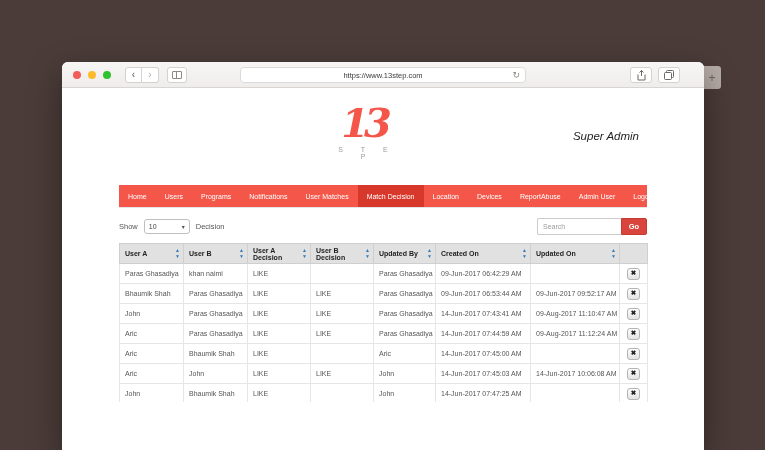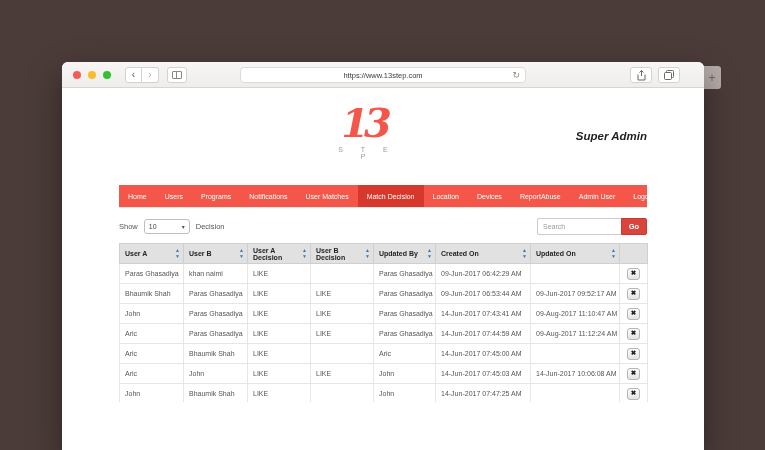--- a/index.html
+++ b/index.html
@@ -55,21 +55,21 @@
   .page { height:314px; background:#fff; overflow:hidden; }
   .container { width:528px; margin:0 auto; }
 
   .site-header { position:relative; height:97px; }
   .logo { position:absolute; left:210px; top:14px; width:70px; text-align:center; }
   .logo-mark {
     font-family:"DejaVu Serif", serif; font-style:italic; font-weight:bold;
     font-size:40px; line-height:42px; color:#f4574a; letter-spacing:-5px;
   }
   .logo-sub { font-size:7px; letter-spacing:8px; color:#9a9a9a; margin-top:2px; padding-left:6px; }
-  .role { position:absolute; right:0; top:42px; font-size:11.5px; font-weight:bold; font-style:italic; color:#1f1f1f; }
+  .role { position:absolute; right:8px; top:42px; font-size:11.5px; font-weight:normal; font-style:italic; color:#1f1f1f; }
 
   .navbar {
     height:22px; background:#f4574a; display:flex; align-items:stretch;
     justify-content:space-between;
   }
   .nav-item {
     color:#fff; font-size:7px; display:flex; align-items:center;
     padding:0 9px; cursor:pointer; text-decoration:none; white-space:nowrap;
   }
   .nav-item.active { background:#d8382b; }

